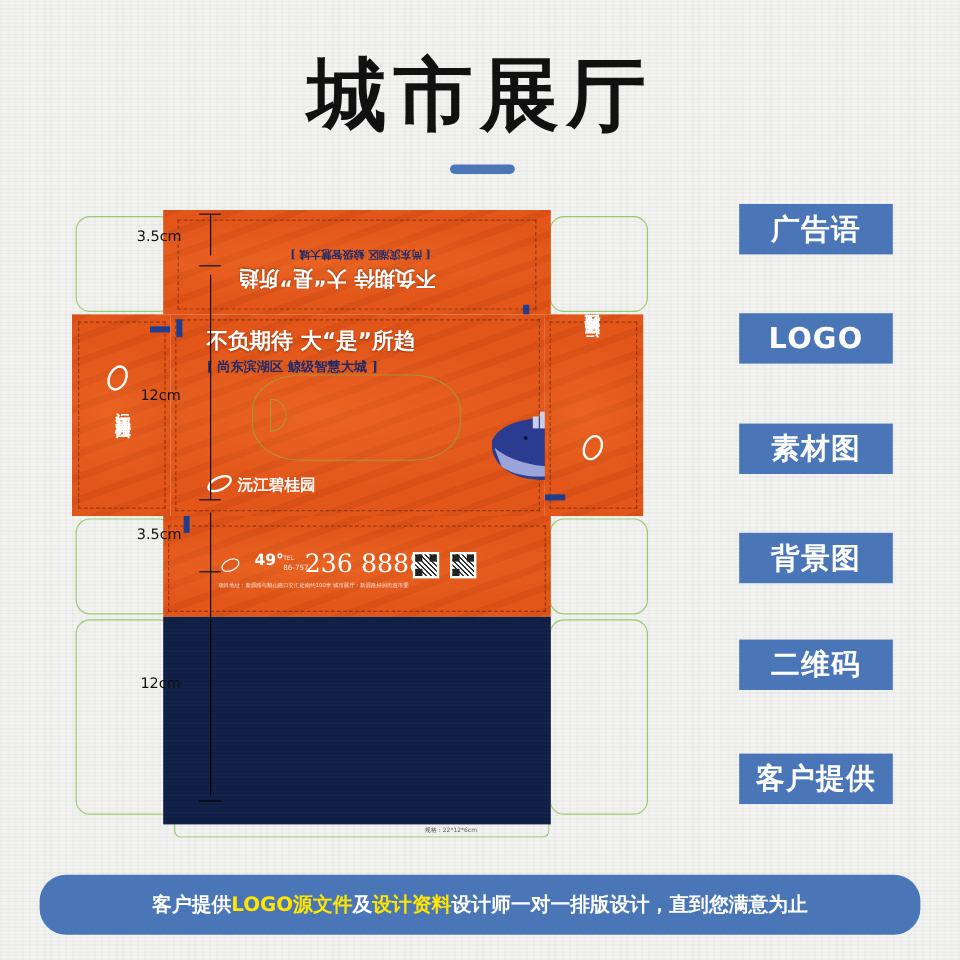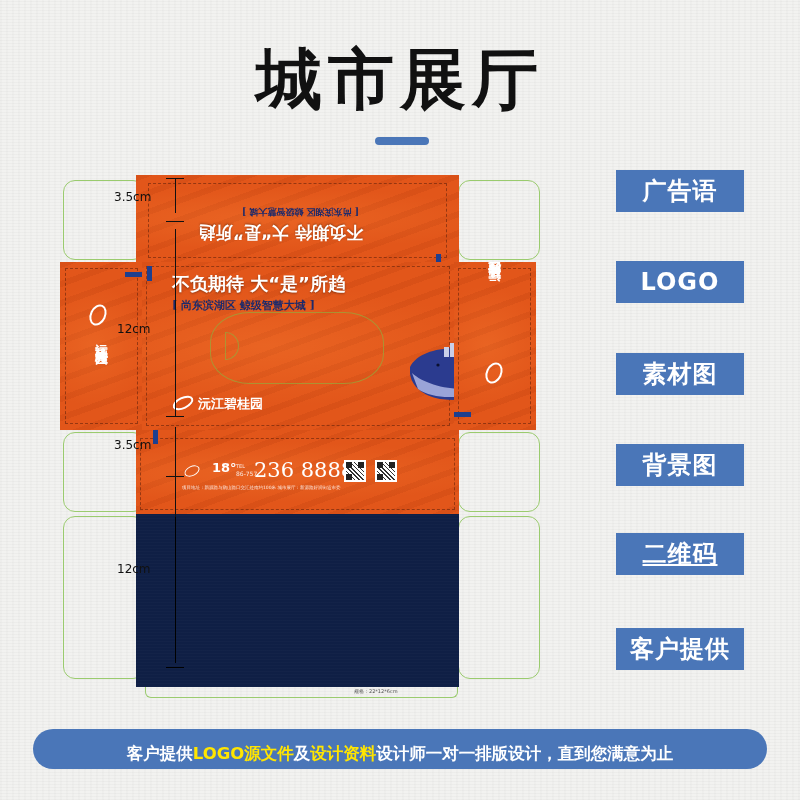--- a/index.html
+++ b/index.html
@@ -77,21 +77,21 @@
 
   .measure-line { position: absolute; background: #111; }
   .measure-label { position: absolute; font-size: 12px; color: #111; white-space: nowrap; }
 
   .tag {
     position: absolute; left: 616px; width: 128px; height: 42px;
     background: #4a76b8; color: #fff; font-weight: bold; font-size: 24px;
     text-align: center; line-height: 42px; letter-spacing: 1px;
   }
   .banner {
-    position: absolute; left: 33px; top: 729px; width: 734px; height: 40px;
+    position: absolute; left: 33px; top: 729px; width: 734px; height: 50px;
     background: #4a76b8; border-radius: 22px; color: #fff; font-weight: bold;
     font-size: 16.5px; line-height: 50px; text-align: center; white-space: nowrap;
   }
   .hl { color: #ffe500; }
 
   .whale {
     position: absolute; left: 352px; top: 325px; width: 120px; height: 80px;
   }
   .spec-text { position: absolute; font-size: 5px; color: #555; white-space: nowrap; }
 </style>
@@ -157,21 +157,21 @@
   <div class="inner-border" style="left:4px;top:6px;right:5px;bottom:6px;"></div>
   <div class="blue-mark" style="left:0px;top:150px;width:17px;height:5px;"></div>
   <div class="vbrand" style="left:32px;top:20px;transform:rotate(180deg);">沅江碧桂园</div>
   <div style="position:absolute;left:32px;top:100px;width:16px;height:22px;border:2px solid #fff;border-radius:50%;transform:rotate(25deg);"></div>
 </div>
 
 <div class="panel orange" style="left:136px;top:430px;width:323px;height:84px;">
   <div class="inner-border" style="left:4px;top:8px;right:4px;bottom:4px;"></div>
   <div class="blue-mark" style="left:17px;top:0px;width:5px;height:14px;"></div>
   <div style="position:absolute;left:48px;top:36px;width:16px;height:10px;border:1.5px solid #fff;border-radius:50%;transform:rotate(-25deg);"></div>
-  <div style="position:absolute;left:76px;top:30px;color:#fff;font-weight:bold;font-size:13px;">18°</div>
+  <div style="position:absolute;left:76px;top:30px;color:#fff;font-weight:bold;font-size:13px;">49°</div>
   <div class="small-white" style="left:100px;top:33px;">TEL</div>
   <div class="small-white" style="left:100px;top:40px;font-size:6px;">86-757</div>
   <div class="phone" style="left:118px;top:28px;">236 8888</div>
   <div class="qr" style="left:208px;top:30px;">
       <div class="qr-inner"></div>
     </div>
   <div class="qr" style="left:239px;top:30px;">
       <div class="qr-inner"></div>
     </div>
   <div class="small-white" style="left:46px;top:55px;font-size:4.5px;">项目地址：新源路与鹅山路口交汇处南约100米    城市展厅：新源路好润街道市委</div>
@@ -194,18 +194,18 @@
 <div class="measure-label" style="left:114px;top:438px;">3.5cm</div>
 
 <div class="measure-line" style="left:175px;top:517px;width:1px;height:146px;background:#000;"></div>
 <div class="measure-line" style="left:166px;top:667px;width:18px;height:1px;background:#000;"></div>
 <div class="measure-label" style="left:117px;top:562px;">12cm</div>
 
 <div class="tag" style="top:170px;">广告语</div>
 <div class="tag" style="top:261px;">LOGO</div>
 <div class="tag" style="top:353px;">素材图</div>
 <div class="tag" style="top:444px;">背景图</div>
-<div class="tag" style="top:533px;text-decoration:underline;">二维码</div>
+<div class="tag" style="top:533px;">二维码</div>
 <div class="tag" style="top:628px;">客户提供</div>
 
 <div class="banner">
   <span>客户提供</span><span class="hl">LOGO源文件</span><span>及</span><span class="hl">设计资料</span><span>设计师一对一排版设计，直到您满意为止</span>
 </div>
 
 </body></html>

